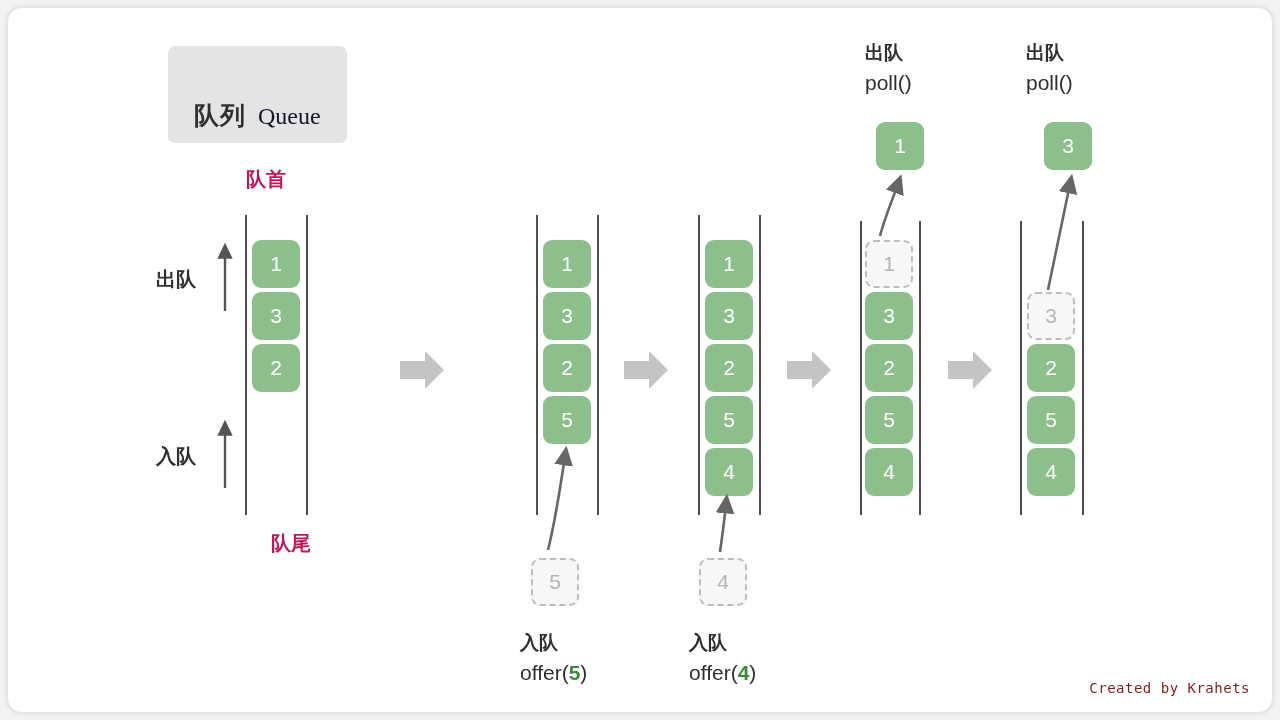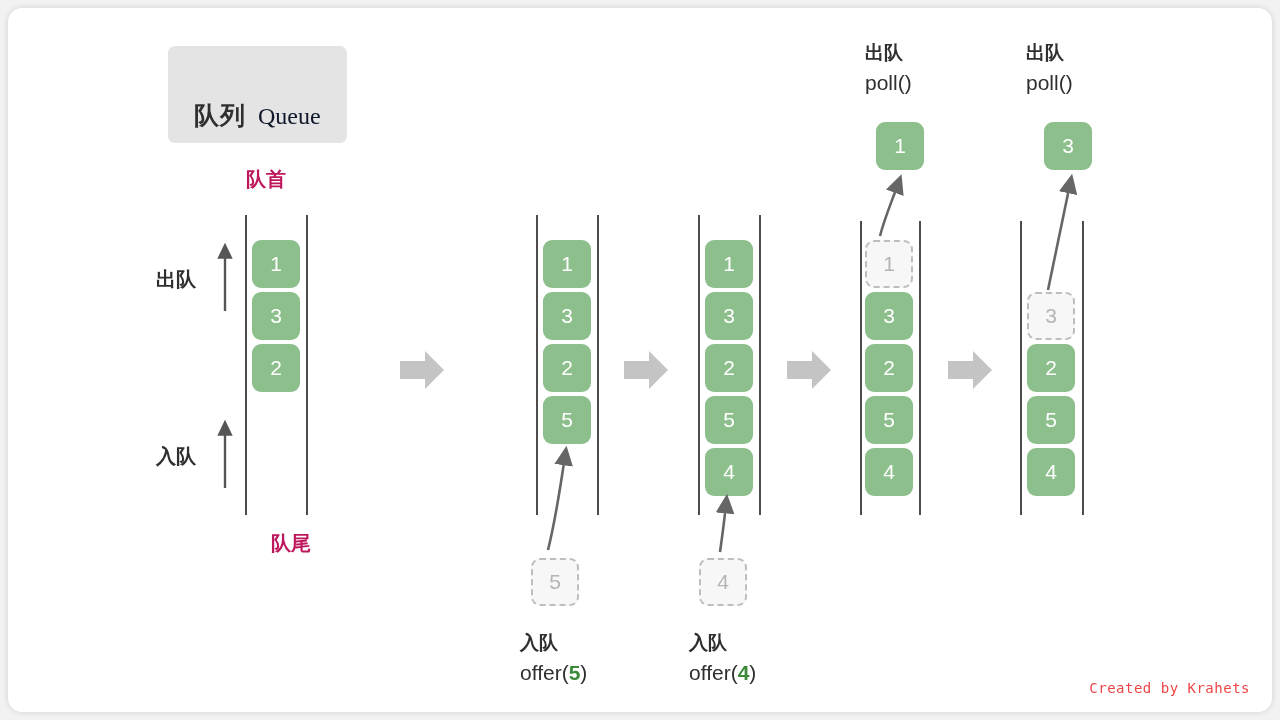--- a/index.html
+++ b/index.html
@@ -77,21 +77,21 @@
   }
 
   
   .blockarrow { width: 44px; height: 40px; }
 
   
   #credit {
     right: 22px; bottom: 16px;
     font-family: "DejaVu Sans Mono", "Liberation Mono", monospace;
     font-size: 14px;
-    color: #ef4444;
+    color: #7f1d1d;
     letter-spacing: 0.5px;
   }
   svg { overflow: visible; }
 </style>
 </head>
 <body>
 
 <div id="card">
 
   <div id="title-badge" class="abs">

